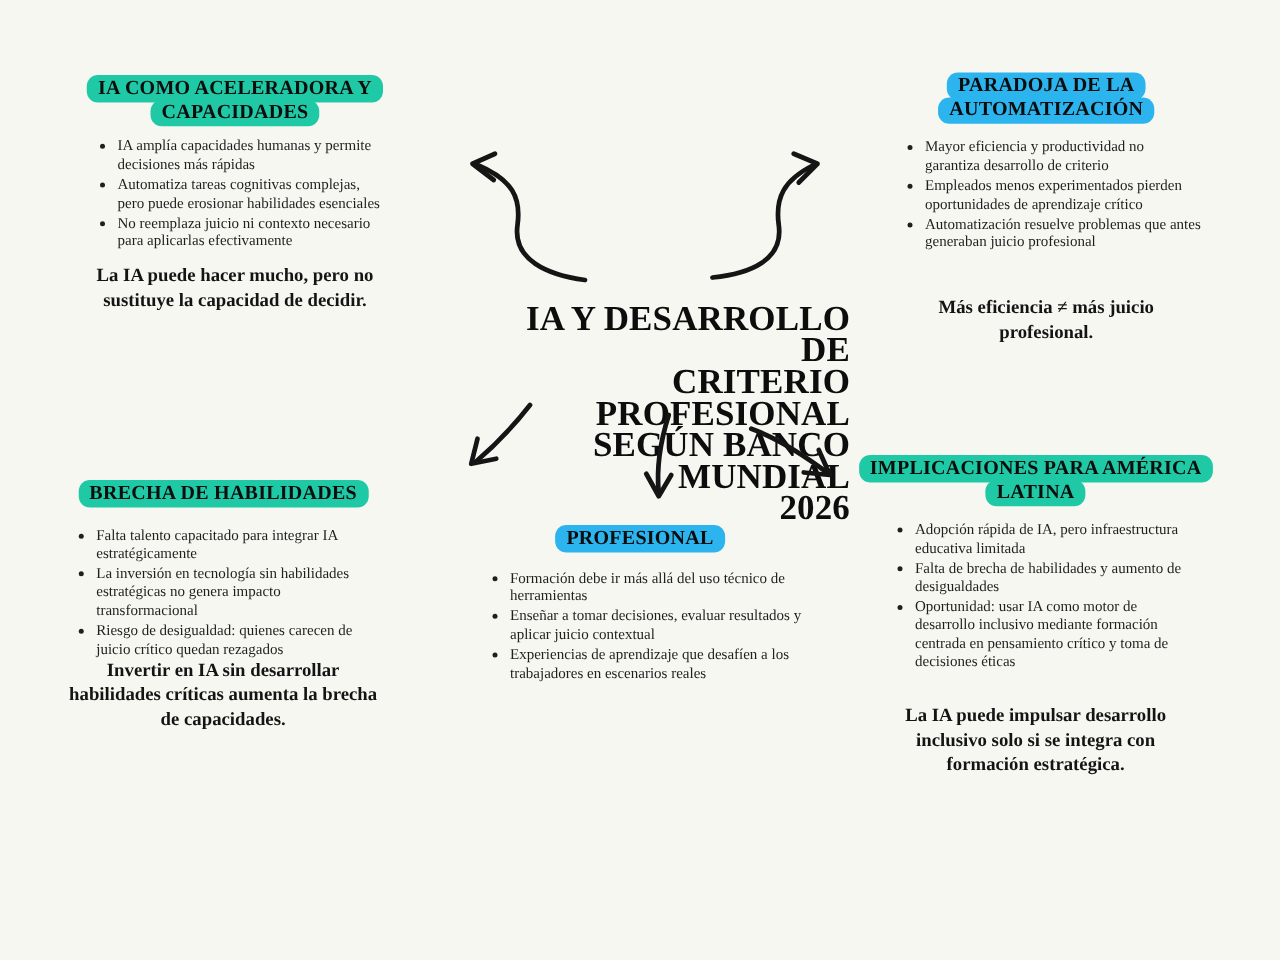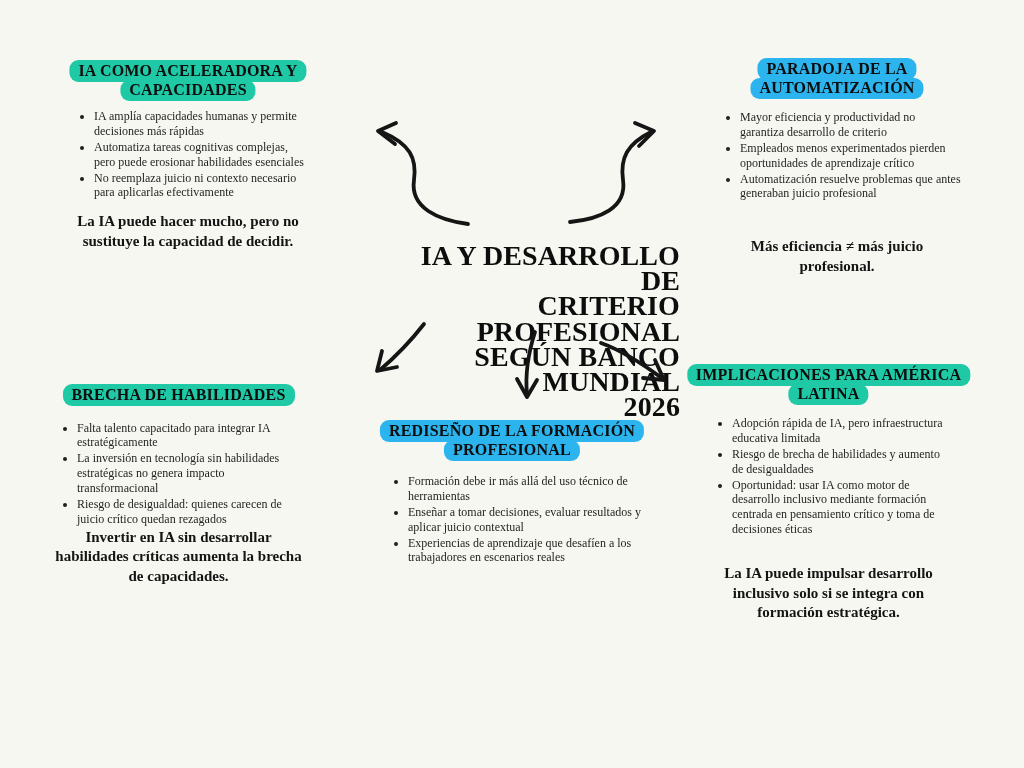--- a/index.html
+++ b/index.html
@@ -131,36 +131,35 @@
     <ul class="bullets">
         <li>Falta talento capacitado para integrar IA estratégicamente</li>
         <li>La inversión en tecnología sin habilidades estratégicas no genera impacto transformacional</li>
         <li>Riesgo de desigualdad: quienes carecen de juicio crítico quedan rezagados</li>
       </ul>
     <p class="conclusion">Invertir en IA sin desarrollar habilidades críticas aumenta la brecha de capacidades.</p>
   </div>
 
   <div id="branch-rediseno" class="section" style="--hl: #2CB4EE;">
     <div class="sec-heading">
-        <span class="hl">REDISEÑO DE LA FORMACIÓN</span>
         <span class="hl">PROFESIONAL</span>
       </div>
     <ul class="bullets">
         <li>Formación debe ir más allá del uso técnico de herramientas</li>
         <li>Enseñar a tomar decisiones, evaluar resultados y aplicar juicio contextual</li>
         <li>Experiencias de aprendizaje que desafíen a los trabajadores en escenarios reales</li>
       </ul>
   </div>
 
   <div id="branch-implicaciones" class="section" style="--hl: #1FC9A6;">
     <div class="sec-heading">
         <span class="hl">IMPLICACIONES PARA AMÉRICA</span>
         <span class="hl">LATINA</span>
       </div>
     <ul class="bullets">
         <li>Adopción rápida de IA, pero infraestructura educativa limitada</li>
-        <li>Riesgo de brecha de habilidades y aumento de desigualdades</li>
+        <li>Falta de brecha de habilidades y aumento de desigualdades</li>
         <li>Oportunidad: usar IA como motor de desarrollo inclusivo mediante formación centrada en pensamiento crítico y toma de decisiones éticas</li>
       </ul>
     <p class="conclusion">La IA puede impulsar desarrollo inclusivo solo si se integra con formación estratégica.</p>
   </div>
 
 </div>
 
 </body></html>

